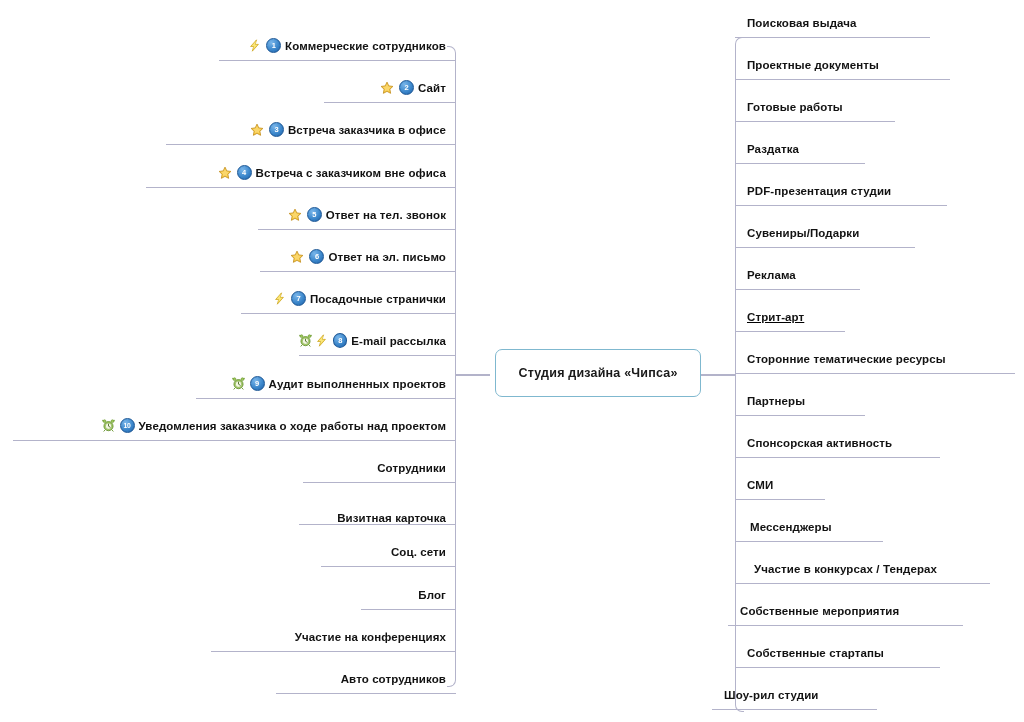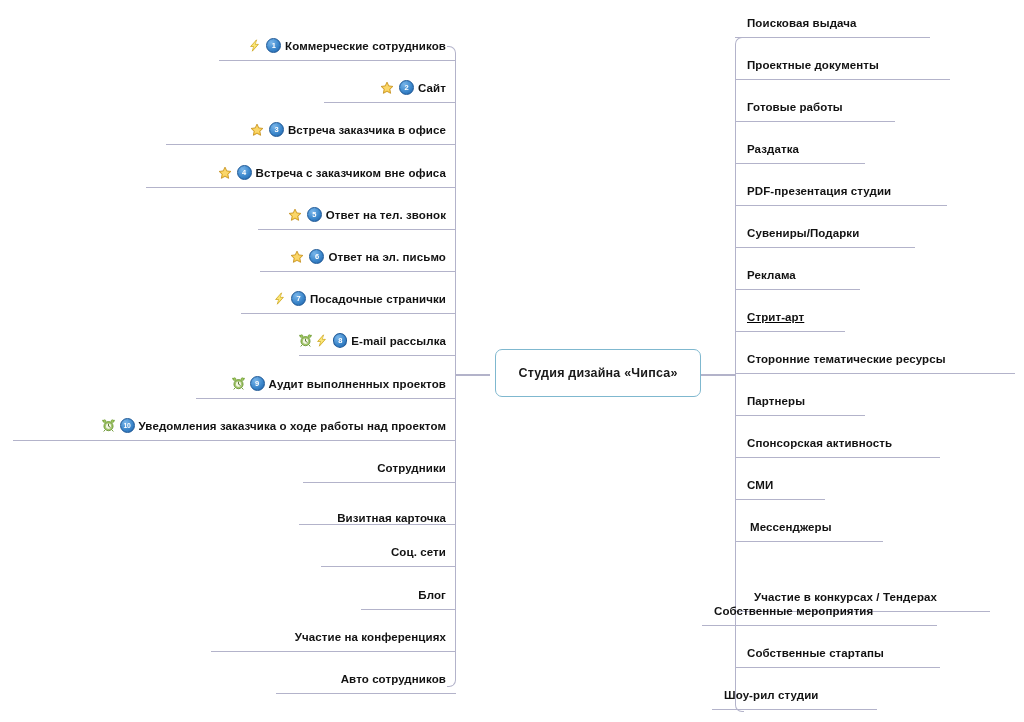--- a/index.html
+++ b/index.html
@@ -282,24 +282,24 @@
       </div>
       <div class="row row-right" style="left: 735px; top: 428px; width: 205px;">
         <span class="text">Спонсорская активность</span>
       </div>
       <div class="row row-right" style="left: 735px; top: 470px; width: 90px;">
         <span class="text">СМИ</span>
       </div>
       <div class="row row-right" style="left: 735px; top: 512px; width: 148px; padding-left: 15px;">
         <span class="text">Мессенджеры</span>
       </div>
-      <div class="row row-right" style="left: 735px; top: 582px; width: 255px; padding-left: 19px;">
+      <div class="row row-right" style="left: 735px; top: 554px; width: 255px; padding-left: 19px;">
         <span class="text">Участие в конкурсах / Тендерах</span>
       </div>
-      <div class="row row-right" style="left: 702px; top: 596px; width: 235px;">
+      <div class="row row-right" style="left: 728px; top: 596px; width: 235px;">
         <span class="text">Собственные мероприятия</span>
       </div>
       <div class="row row-right" style="left: 735px; top: 638px; width: 205px;">
         <span class="text">Собственные стартапы</span>
       </div>
       <div class="row row-right" style="left: 712px; top: 680px; width: 165px;">
         <span class="text">Шоу-рил студии</span>
       </div>
     </div>
 </div>

